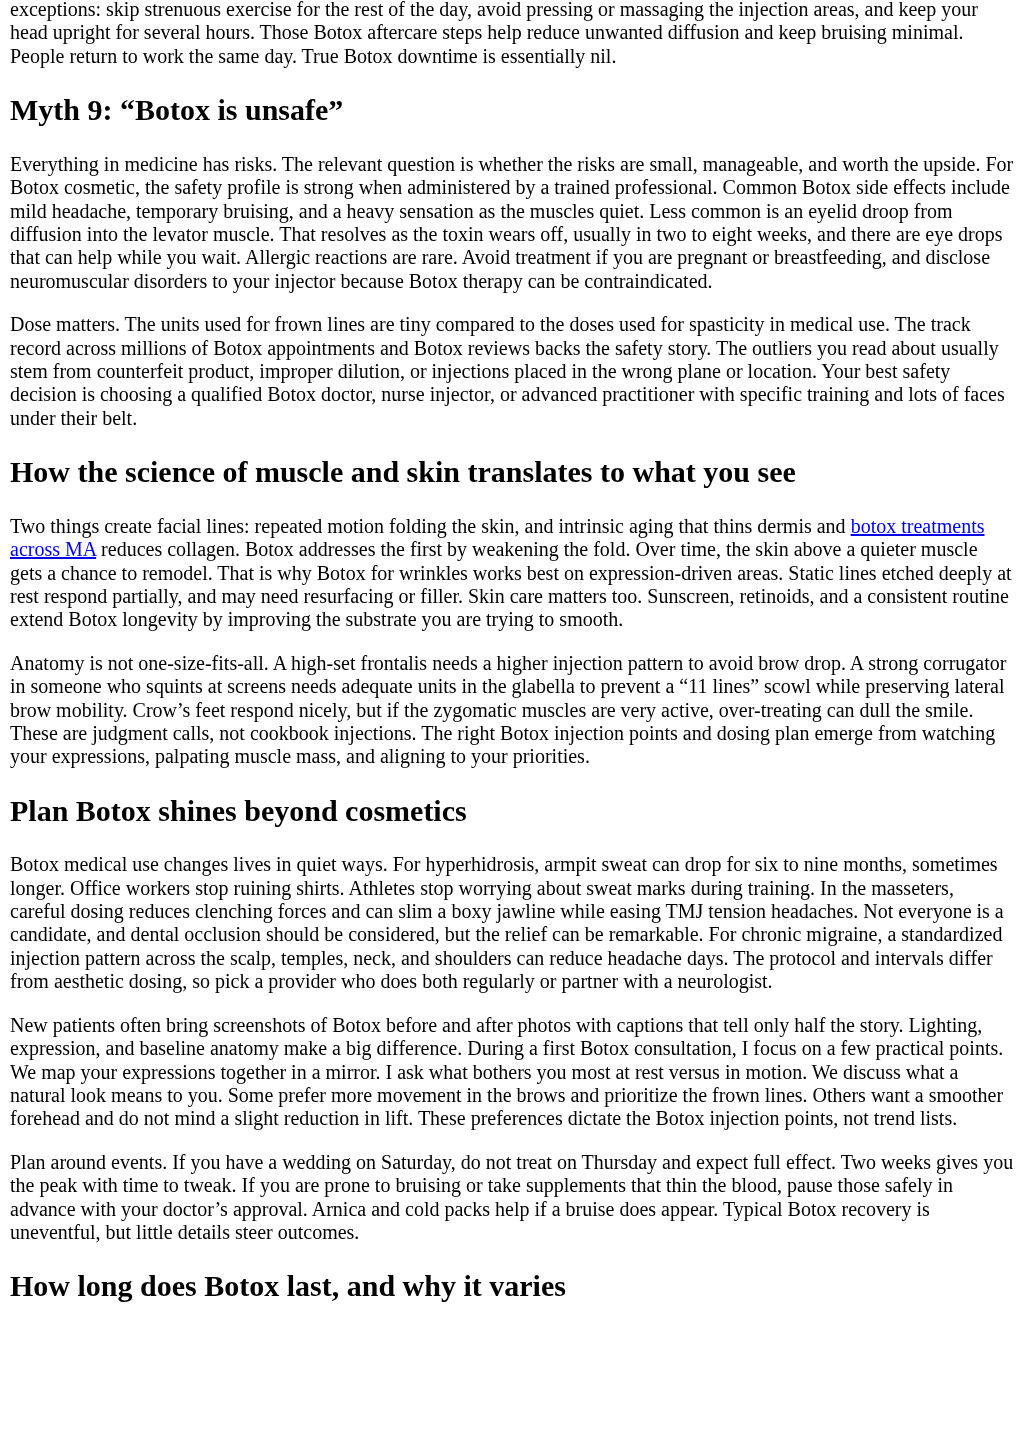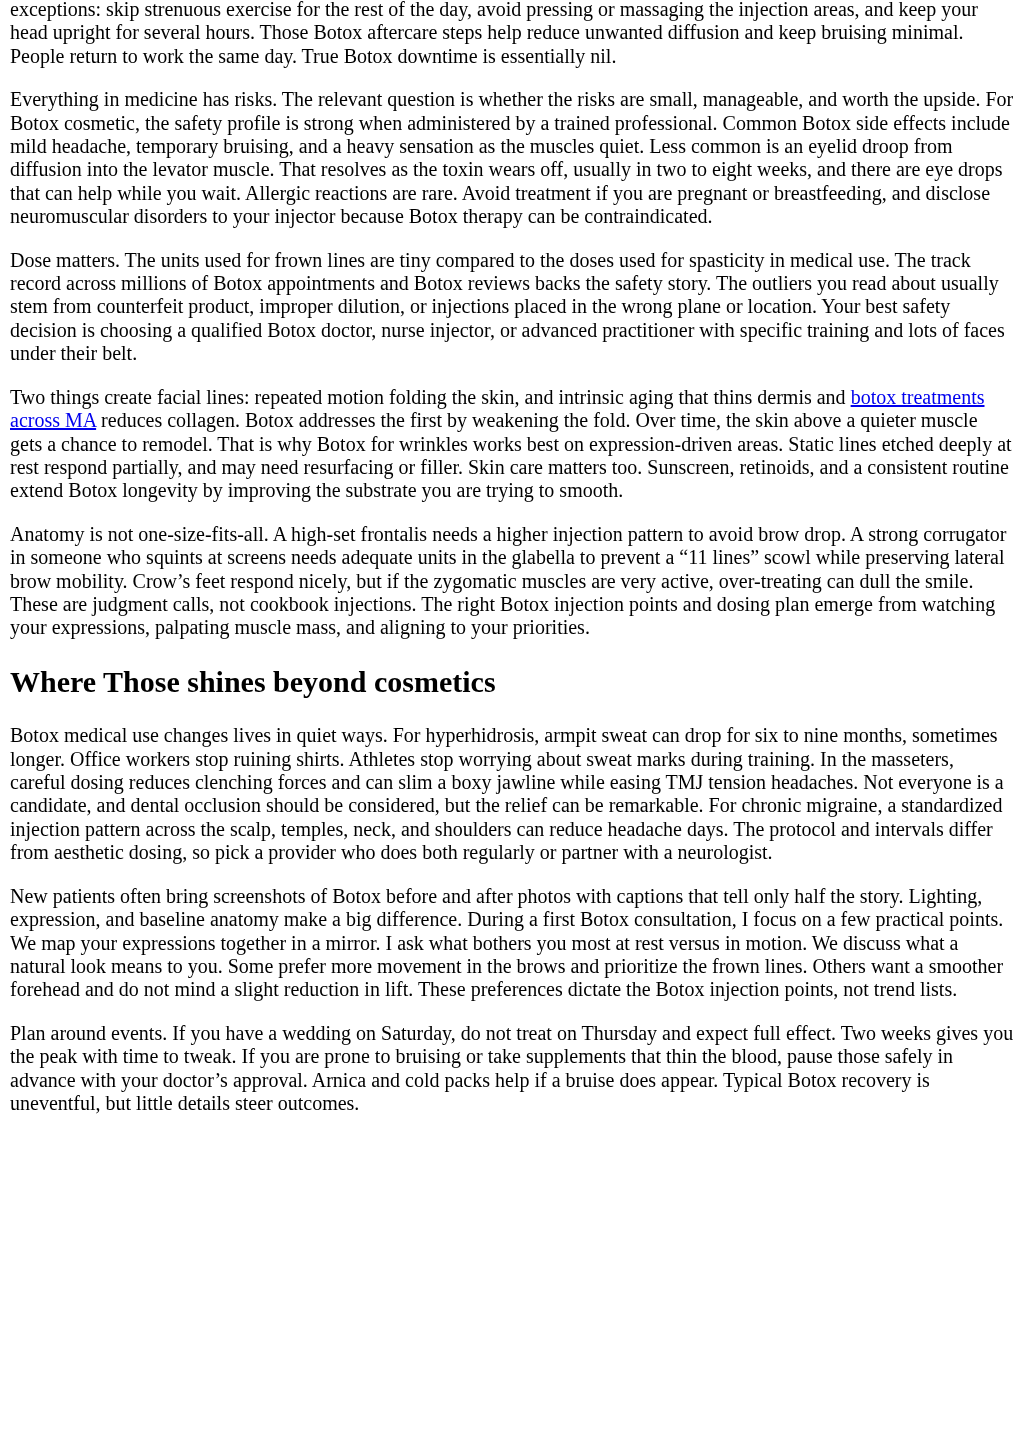--- a/index.html
+++ b/index.html
@@ -39,33 +39,38 @@
   }
 </style>
 </head>
 <body>
 
 <article>
 
   <p class="intro">exceptions: skip strenuous exercise for the rest of the day, avoid pressing or massaging the injection areas, and keep your head upright for several hours. Those Botox aftercare steps help reduce unwanted diffusion and keep bruising minimal. People return to work the same day. True Botox downtime is essentially nil.</p>
 
   <section>
+    <h2>Myth 9: “Botox is unsafe”</h2>
     <p>Everything in medicine has risks. The relevant question is whether the risks are small, manageable, and worth the upside. For Botox cosmetic, the safety profile is strong when administered by a trained professional. Common Botox side effects include mild headache, temporary bruising, and a heavy sensation as the muscles quiet. Less common is an eyelid droop from diffusion into the levator muscle. That resolves as the toxin wears off, usually in two to eight weeks, and there are eye drops that can help while you wait. Allergic reactions are rare. Avoid treatment if you are pregnant or breastfeeding, and disclose neuromuscular disorders to your injector because Botox therapy can be contraindicated.</p>
     <p>Dose matters. The units used for frown lines are tiny compared to the doses used for spasticity in medical use. The track record across millions of Botox appointments and Botox reviews backs the safety story. The outliers you read about usually stem from counterfeit product, improper dilution, or injections placed in the wrong plane or location. Your best safety decision is choosing a qualified Botox doctor, nurse injector, or advanced practitioner with specific training and lots of faces under their belt.</p>
   </section>
 
   <section>
+    <h2>How the science of muscle and skin translates to what you see</h2>
     <p><span>Two things create facial lines: repeated motion folding the skin, and intrinsic aging that thins dermis and </span><a href="#" class="inline-link">botox treatments across MA</a><span> reduces collagen. Botox addresses the first by weakening the fold. Over time, the skin above a quieter muscle gets a chance to remodel. That is why Botox for wrinkles works best on expression-driven areas. Static lines etched deeply at rest respond partially, and may need resurfacing or filler. Skin care matters too. Sunscreen, retinoids, and a consistent routine extend Botox longevity by improving the substrate you are trying to smooth.</span></p>
     <p>Anatomy is not one-size-fits-all. A high-set frontalis needs a higher injection pattern to avoid brow drop. A strong corrugator in someone who squints at screens needs adequate units in the glabella to prevent a “11 lines” scowl while preserving lateral brow mobility. Crow’s feet respond nicely, but if the zygomatic muscles are very active, over-treating can dull the smile. These are judgment calls, not cookbook injections. The right Botox injection points and dosing plan emerge from watching your expressions, palpating muscle mass, and aligning to your priorities.</p>
   </section>
 
   <section>
-    <h2>Where Those shines beyond cosmetics</h2>
+    <h2>Plan Botox shines beyond cosmetics</h2>
     <p>Botox medical use changes lives in quiet ways. For hyperhidrosis, armpit sweat can drop for six to nine months, sometimes longer. Office workers stop ruining shirts. Athletes stop worrying about sweat marks during training. In the masseters, careful dosing reduces clenching forces and can slim a boxy jawline while easing TMJ tension headaches. Not everyone is a candidate, and dental occlusion should be considered, but the relief can be remarkable. For chronic migraine, a standardized injection pattern across the scalp, temples, neck, and shoulders can reduce headache days. The protocol and intervals differ from aesthetic dosing, so pick a provider who does both regularly or partner with a neurologist.</p>
   </section>
 
   <section>
     <p>New patients often bring screenshots of Botox before and after photos with captions that tell only half the story. Lighting, expression, and baseline anatomy make a big difference. During a first Botox consultation, I focus on a few practical points. We map your expressions together in a mirror. I ask what bothers you most at rest versus in motion. We discuss what a natural look means to you. Some prefer more movement in the brows and prioritize the frown lines. Others want a smoother forehead and do not mind a slight reduction in lift. These preferences dictate the Botox injection points, not trend lists.</p>
     <p>Plan around events. If you have a wedding on Saturday, do not treat on Thursday and expect full effect. Two weeks gives you the peak with time to tweak. If you are prone to bruising or take supplements that thin the blood, pause those safely in advance with your doctor’s approval. Arnica and cold packs help if a bruise does appear. Typical Botox recovery is uneventful, but little details steer outcomes.</p>
   </section>
 
+  <section>
+    <h2>How long does Botox last, and why it varies</h2>
+  </section>
 
 </article>
 
 </body></html>

